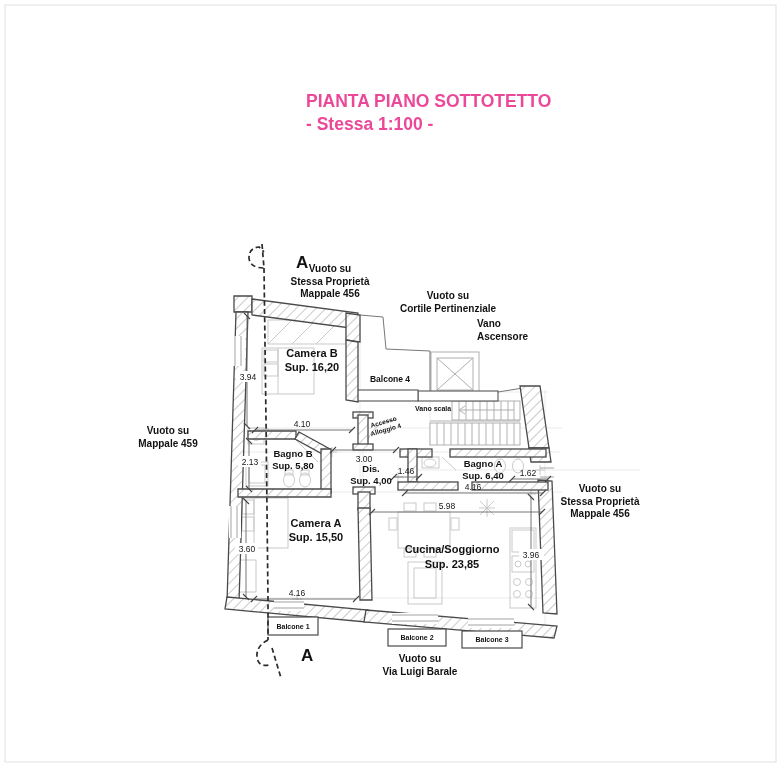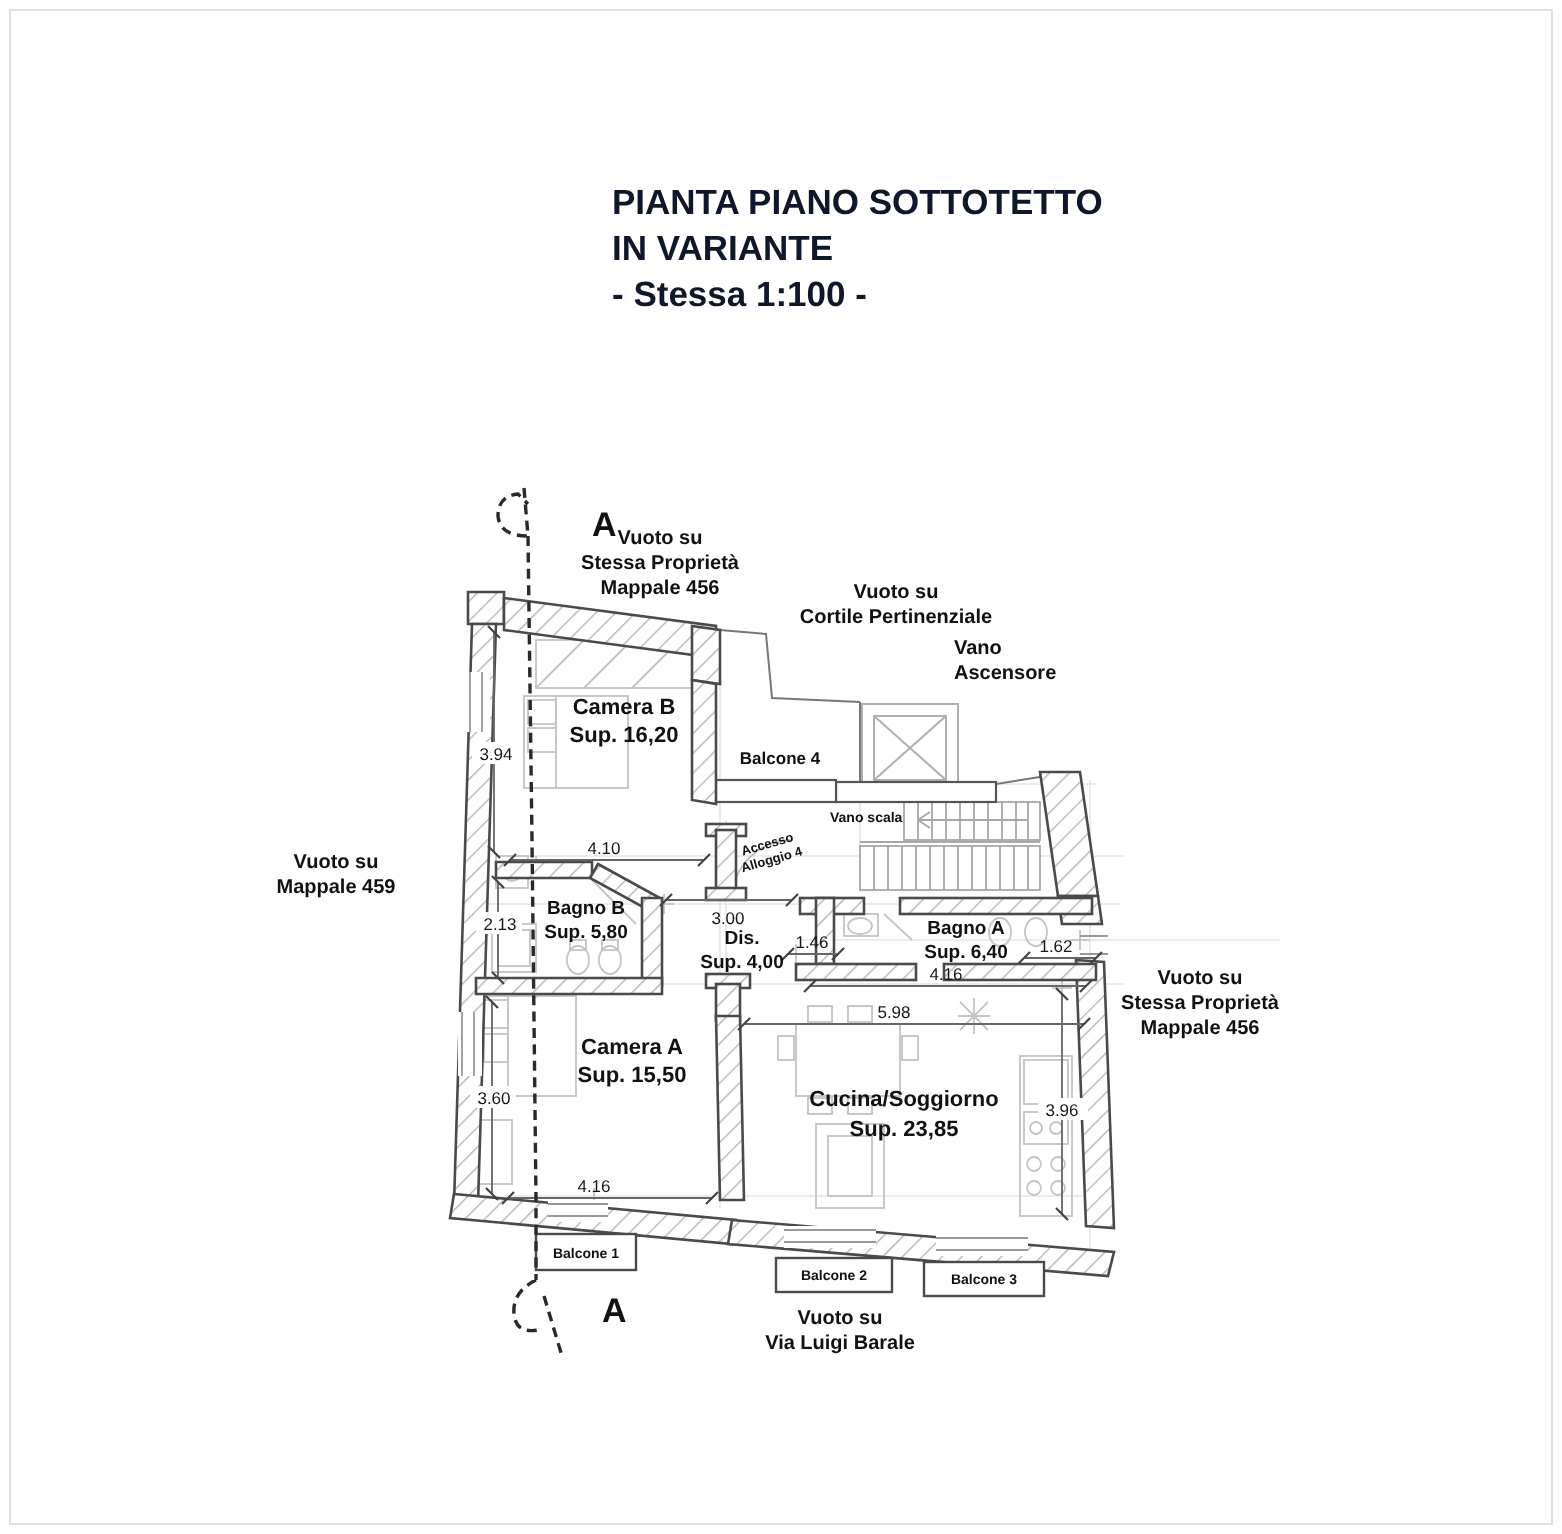--- a/index.html
+++ b/index.html
@@ -1,37 +1,36 @@
 <!DOCTYPE html>
 <html><head>
 <meta charset="utf-8">
 <style>
   html,body{margin:0;padding:0;background:#fff;}
   .page{position:relative;width:781px;height:767px;background:#ffffff;overflow:hidden;
         font-family:"Liberation Sans",sans-serif;}
   .title{position:absolute;left:306px;top:90px;font-size:17.5px;font-weight:bold;
-         color:#0f172a;line-height:23px;white-space:nowrap;}
+         color:#ec4899;line-height:23px;white-space:nowrap;}
   svg text{font-family:"Liberation Sans",sans-serif;fill:#111;}
   .room-lg{font-size:11px;font-weight:bold;}
   .room-sm{font-size:9.5px;font-weight:bold;}
   .out-lbl{font-size:10px;font-weight:bold;}
   .balc-lbl{font-size:7px;font-weight:bold;}
   .tiny-lbl{font-size:7px;font-weight:bold;}
   .micro-lbl{font-size:6.5px;font-weight:bold;}
   .dim-txt{font-size:8.5px;fill:#161616;}
   .sect-a{font-size:17px;font-weight:bold;}
 </style>
 </head>
 <body>
 
 <div class="page">
 
   <div class="title">
     <div>PIANTA PIANO SOTTOTETTO</div>
-    <div>IN VARIANTE</div>
     <div>- Stessa 1:100 -</div>
   </div>
 
   <svg width="781" height="767" viewBox="0 0 781 767">
     <defs>
       <pattern id="hatch" patternUnits="userSpaceOnUse" width="7" height="7" patternTransform="rotate(45)">
         <rect width="7" height="7" fill="#ffffff"></rect>
         <line x1="0" y1="0" x2="0" y2="7" stroke="#b5b5b5" stroke-width="1.4"></line>
       </pattern>
     </defs>

